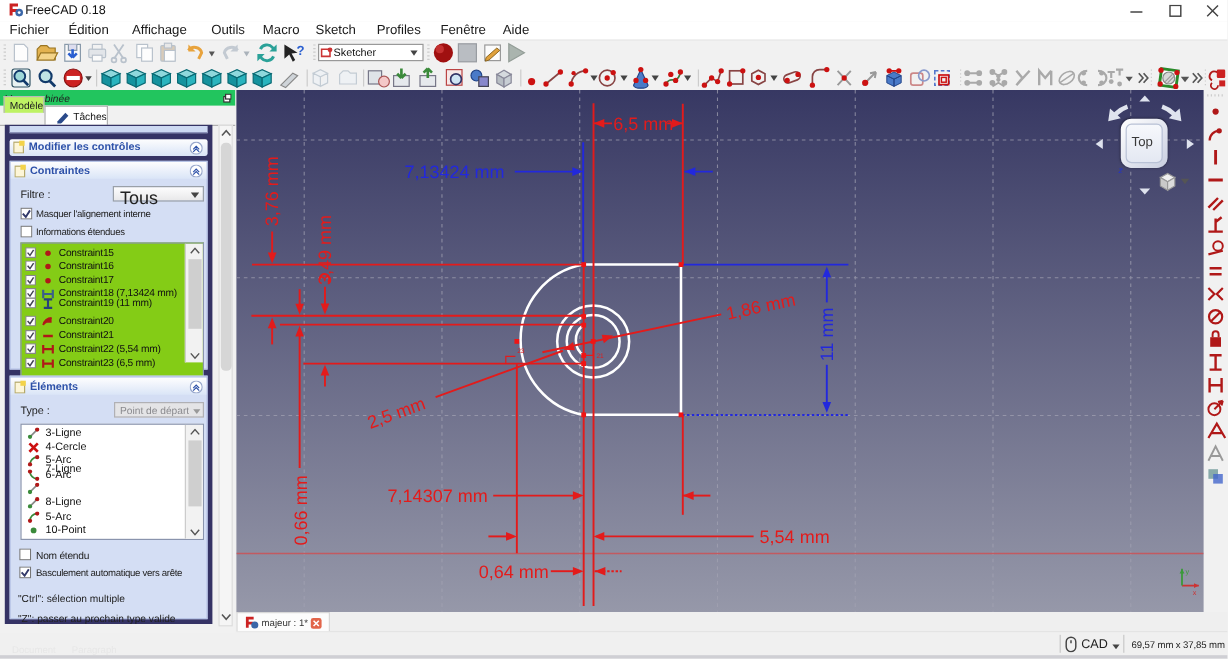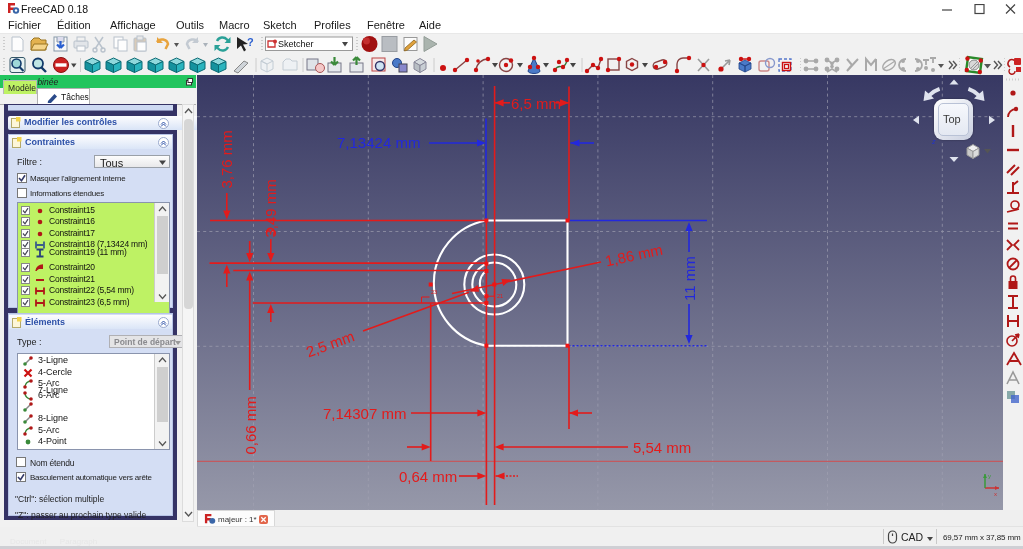--- a/index.html
+++ b/index.html
@@ -323,21 +323,21 @@
   <svg style="position:absolute;left:9px;top:2px" width="12" height="12">
       <path d="M1,10 l6.5,-7 2.5,2.5 -6.5,7 -3,0.8 z" fill="#2a4a8a"></path>
     </svg>
   <span style="position:absolute;left:23px;top:2.5px">Tâches</span>
 </div>
 <div class="abs" style="left:0;top:104px;width:196px;height:1px;background:#b0b0b0;"></div>
 
 <div class="abs" style="left:4px;top:104px;width:173px;height:416px;background:#353365;"></div>
 <div class="abs" style="left:8px;top:105px;width:165px;height:5.5px;background:#cdd9f2;border-bottom:1px solid #8a90b8;box-sizing:border-box;"></div>
 
-<div class="abs" style="left:8px;top:115.5px;width:165px;height:14px;background:linear-gradient(#fdfdfe,#d9e4f7);border-radius:2px;padding-left:37px;">
+<div class="abs" style="left:8px;top:115.5px;width:165px;height:14px;background:linear-gradient(#fdfdfe,#d9e4f7);border-radius:2px;">
   <svg style="position:absolute;left:3px;top:1.5px" width="11" height="11">
       <rect x="0.5" y="1.5" width="8" height="9" fill="#fdf6d8" stroke="#b5a96a"></rect>
       <rect x="5" y="0" width="4.5" height="4.5" fill="#f3d34a"></rect>
     </svg>
   <span style="position:absolute;left:16px;top:1.5px;font-size:9px;font-weight:bold;color:#2c50a8;">Modifier les contrôles</span>
   <svg style="position:absolute;left:150px;top:2px" width="11" height="11">
       <circle cx="5.5" cy="5.5" r="5" fill="#fff" stroke="#99a8cc"></circle>
       <path d="M3,6.5 l2.5,-2.5 2.5,2.5 m-5,2 l2.5,-2.5 2.5,2.5" stroke="#2c50a8" fill="none" stroke-width="1"></path>
     </svg>
 </div>
@@ -349,36 +349,36 @@
         <rect x="5" y="0" width="4.5" height="4.5" fill="#f3d34a"></rect>
       </svg>
     <span style="position:absolute;left:16px;top:1.5px;font-size:9px;font-weight:bold;color:#2c50a8;">Contraintes</span>
     <svg style="position:absolute;left:149px;top:1.5px" width="11" height="11">
         <circle cx="5.5" cy="5.5" r="5" fill="#fff" stroke="#99a8cc"></circle>
         <path d="M3,6.5 l2.5,-2.5 2.5,2.5 m-5,2 l2.5,-2.5 2.5,2.5" stroke="#2c50a8" fill="none" stroke-width="1"></path>
       </svg>
   </div>
   <span style="position:absolute;left:8px;top:22px;font-size:9px;color:#222;">Filtre :</span>
   <div style="position:absolute;left:85px;top:20px;width:76px;height:12.5px;background:linear-gradient(#fdfdfd,#e8e8ea);border:1px solid #9aa0a8;box-sizing:border-box;">
-    <span style="position:absolute;left:5px;top:0.5px;font-size:11px;color:#222;">Tous</span>
+    <span style="position:absolute;left:5px;top:0.5px;font-size:15px;color:#222;">Tous</span>
     <svg style="position:absolute;right:2px;top:3px" width="9" height="7">
         <path d="M1,1.5 l7,0 -3.5,4.5 z" fill="#444"></path>
       </svg>
   </div>
   <svg style="position:absolute;left:8px;top:38px" width="10" height="10">
       <rect x="0.5" y="0.5" width="9" height="9" fill="#fff" stroke="#777"></rect>
       <path d="M2,5 l2.5,2.8 3.5,-5.5" stroke="#333a6a" stroke-width="1.6" fill="none"></path>
     </svg>
   <span style="position:absolute;left:21px;top:38.5px;font-size:8px;letter-spacing:-0.25px;color:#222;">Masquer l'alignement interne</span>
   <svg style="position:absolute;left:8px;top:53px" width="10" height="10">
       <rect x="0.5" y="0.5" width="9" height="9" fill="#fff" stroke="#777"></rect>
     </svg>
   <span style="position:absolute;left:21px;top:53.5px;font-size:8px;letter-spacing:-0.25px;color:#222;">Informations étendues</span>
 
-  <div style="position:absolute;left:8px;top:67px;width:153px;height:126px;background:#bef264;border:1px solid #8a94ad;box-sizing:border-box;overflow:hidden;" id="clist">
+  <div style="position:absolute;left:8px;top:67px;width:153px;height:126px;background:#84cc16;border:1px solid #8a94ad;box-sizing:border-box;overflow:hidden;" id="clist">
       <div style="position:absolute;left:3px;top:1.5px;width:140px;height:11px;">
         <svg style="position:absolute;left:0;top:1px" width="9" height="9">
           <rect x="0.5" y="0.5" width="8" height="8" fill="#fff" stroke="#888"></rect>
           <path d="M2,4.5 l2,2.3 3,-4.6" stroke="#445" stroke-width="1.2" fill="none"></path>
         </svg>
         <svg style="position:absolute;left:14px;top:1px" width="10" height="10">
           <circle cx="5" cy="5" r="2.3" fill="#b01818"></circle>
         </svg>
         <span style="position:absolute;left:28px;top:0px;font-size:8.5px;letter-spacing:-0.2px;color:#111;white-space:nowrap;">Constraint15</span>
       </div>
@@ -481,21 +481,21 @@
         <rect x="0.5" y="1.5" width="8" height="9" fill="#fdf6d8" stroke="#b5a96a"></rect>
         <rect x="5" y="0" width="4.5" height="4.5" fill="#f3d34a"></rect>
       </svg>
     <span style="position:absolute;left:16px;top:1.5px;font-size:9px;font-weight:bold;color:#2c50a8;">Éléments</span>
     <svg style="position:absolute;left:149px;top:1.5px" width="11" height="11">
         <circle cx="5.5" cy="5.5" r="5" fill="#fff" stroke="#99a8cc"></circle>
         <path d="M3,6.5 l2.5,-2.5 2.5,2.5 m-5,2 l2.5,-2.5 2.5,2.5" stroke="#2c50a8" fill="none" stroke-width="1"></path>
       </svg>
   </div>
   <span style="position:absolute;left:8px;top:23px;font-size:9px;color:#222;">Type :</span>
-  <div style="position:absolute;left:100px;top:21px;width:75px;height:12.5px;background:#e4e4e6;border:1px solid #b0b0b4;box-sizing:border-box;font-weight:bold;">
+  <div style="position:absolute;left:86px;top:21px;width:75px;height:12.5px;background:#e4e4e6;border:1px solid #b0b0b4;box-sizing:border-box;">
     <span style="position:absolute;left:4px;top:0.5px;font-size:8.5px;color:#8a8a8e;">Point de départ</span>
     <svg style="position:absolute;right:1px;top:3.5px" width="8" height="6">
         <path d="M1,1 l6,0 -3,4 z" fill="#999"></path>
       </svg>
   </div>
   <div style="position:absolute;left:8px;top:39px;width:153px;height:97px;background:#ffffff;border:1px solid #8a94ad;box-sizing:border-box;overflow:hidden;" id="elist">
       <svg style="position:absolute;left:5px;top:2px" width="10" height="10">
         <path d="M2,8 L8,2" stroke="#888" stroke-width="1.4"></path>
         <circle cx="2" cy="8" r="1.8" fill="#3a8a3a"></circle>
         <circle cx="8" cy="2" r="1.8" fill="#b01818"></circle>
@@ -531,21 +531,21 @@
       <span style="position:absolute;left:20px;top:59px;font-size:9px;color:#111;">8-Ligne</span>
       <svg style="position:absolute;left:5px;top:71.6px" width="10" height="10">
         <path d="M2,8 a6,6 0 0 1 6,-6" stroke="#3a8a3a" stroke-width="1.4" fill="none"></path>
         <circle cx="2" cy="8" r="1.8" fill="#b01818"></circle>
         <circle cx="8" cy="2" r="1.8" fill="#b01818"></circle>
       </svg>
       <span style="position:absolute;left:20px;top:70.6px;font-size:9px;color:#111;">5-Arc</span>
       <svg style="position:absolute;left:5px;top:83.2px" width="10" height="10">
         <circle cx="5" cy="5" r="2.4" fill="#3a8a3a"></circle>
       </svg>
-      <span style="position:absolute;left:20px;top:82.2px;font-size:9px;color:#111;">4-Point</span>
+      <span style="position:absolute;left:20px;top:82.2px;font-size:9px;color:#111;">10-Point</span>
       <div style="position:absolute;left:136px;top:0;width:15px;height:95px;background:#f2f2f2;border-left:1px solid #ccc;">
         <svg style="position:absolute;left:3px;top:3px" width="9" height="7">
           <path d="M1,5 l3.5,-4 3.5,4" fill="none" stroke="#555" stroke-width="1.2"></path>
         </svg>
         <div style="position:absolute;left:2px;top:13px;width:11px;height:55px;background:#cfcfcf;"></div>
         <svg style="position:absolute;left:3px;top:86px" width="9" height="7">
           <path d="M1,1.5 l3.5,4 3.5,-4" fill="none" stroke="#555" stroke-width="1.2"></path>
         </svg>
       </div>
     </div>

